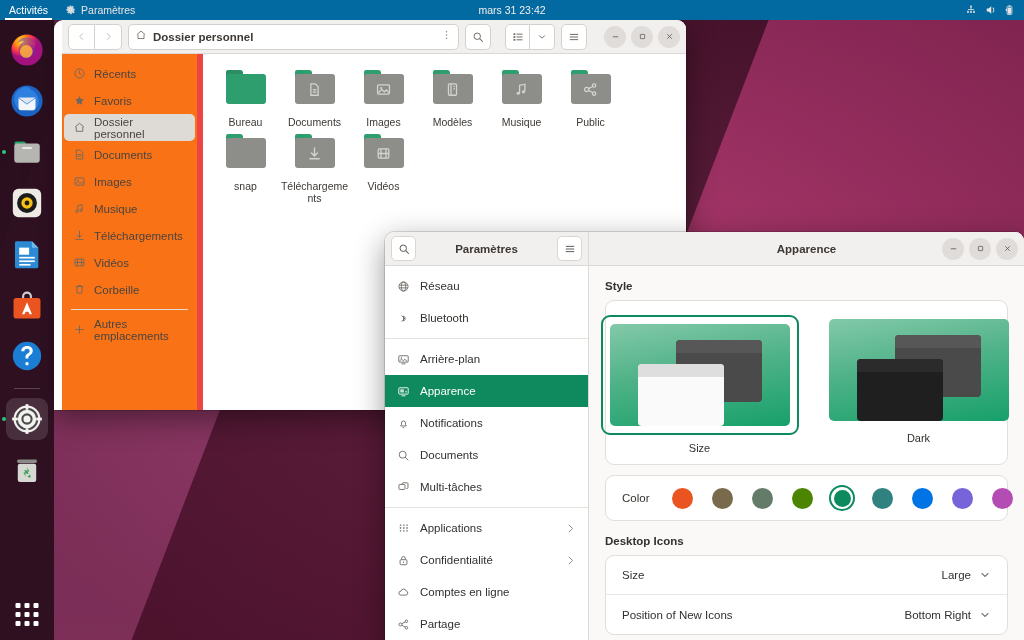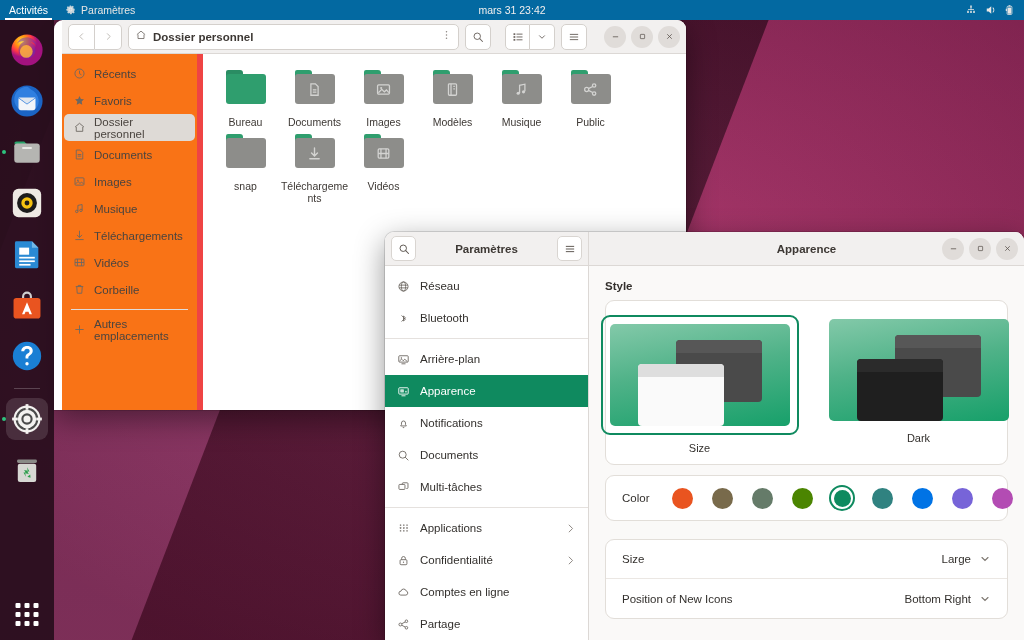--- a/index.html
+++ b/index.html
@@ -818,20 +818,21 @@
               <div class="sw-wrap">
                 <span class="sw" style="background:#7764d8"></span>
               </div>
               <div class="sw-wrap">
                 <span class="sw" style="background:#b34cb3"></span>
               </div>
             </div>
         </div>
 
         <div style="height:14px"></div>
+        <div class="sec-title">Desktop Icons</div>
         <div class="card rowlist" id="di-rows">
             <div class="row">
               <span>Size</span>
     <span class="val">Large
       <span class="cv" style="display:flex">
                   <svg width="12" height="12" viewBox="0 0 16 16">
                     <path d="M4 6l4 4 4-4" fill="none" stroke="#7d7770" stroke-width="1.5" stroke-linecap="round"></path>
                   </svg>
                 </span>
     </span>

